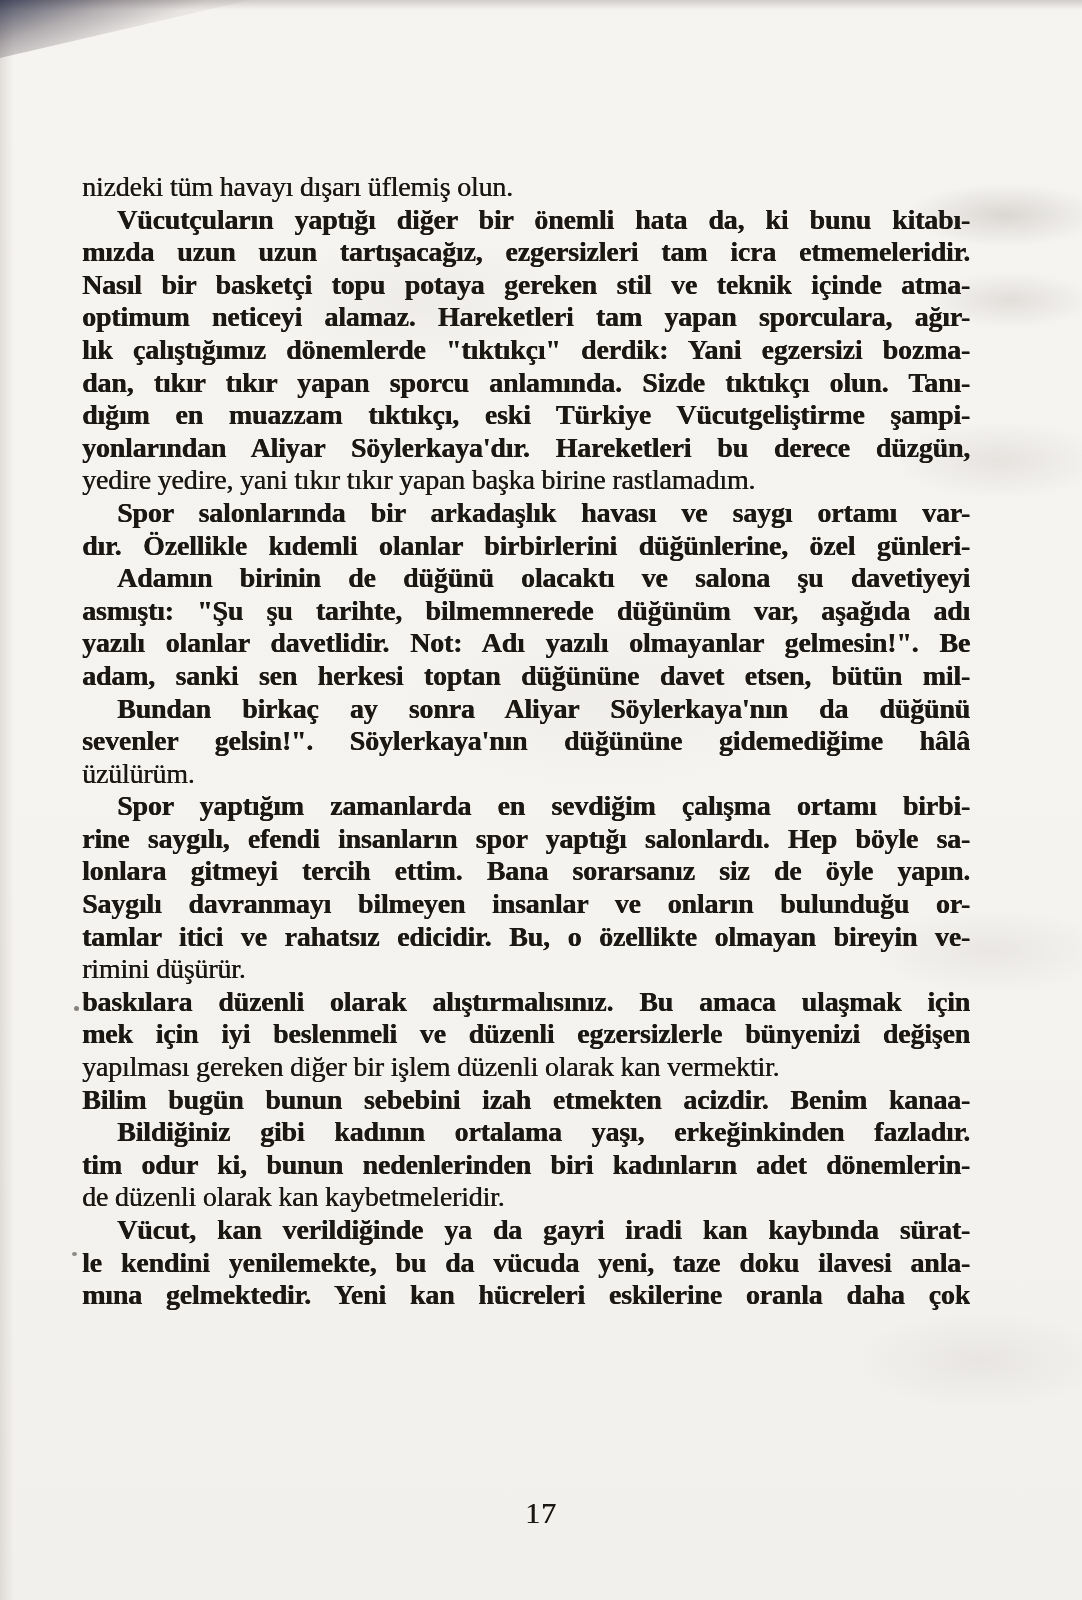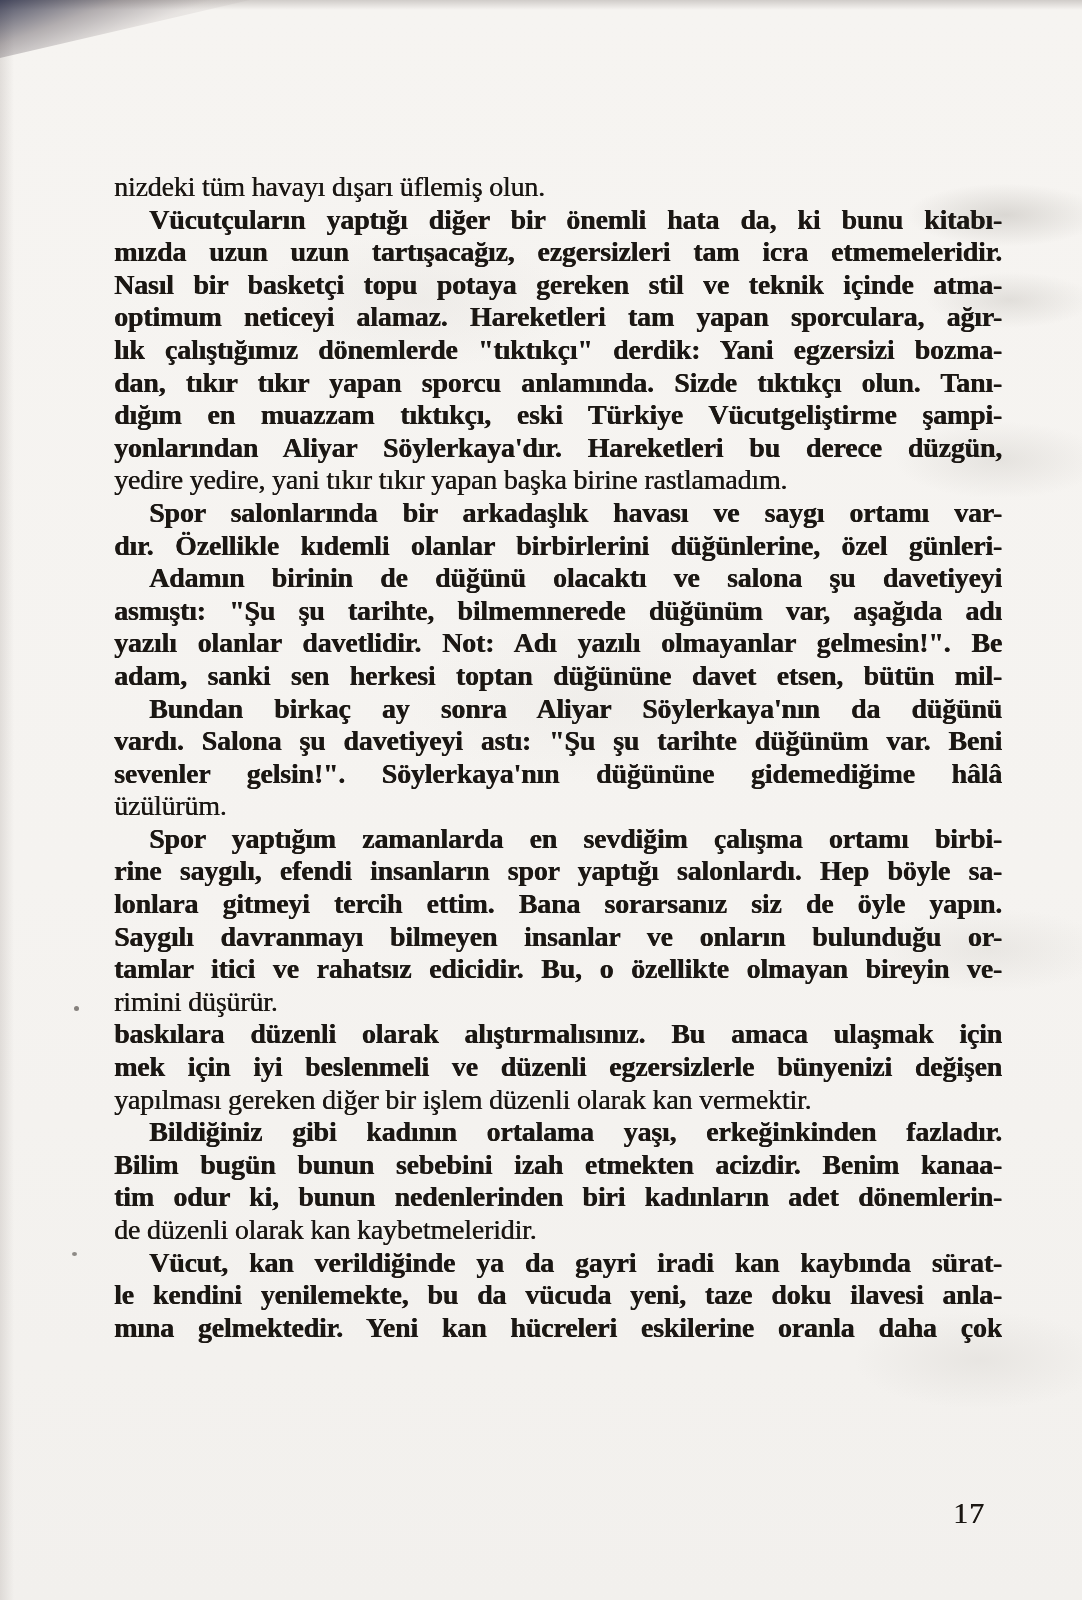--- a/index.html
+++ b/index.html
@@ -28,39 +28,39 @@
   }
   .corner-wedge {
     position: absolute;
     top: 0; left: 0;
     width: 250px; height: 58px;
     clip-path: polygon(0 0, 100% 0, 0 100%);
     background: linear-gradient(160deg, rgba(44,48,74,0.85) 0%, rgba(96,88,96,0.45) 30%, rgba(160,150,150,0.18) 52%, rgba(246,244,241,0) 70%);
   }
   .text-block {
     position: absolute;
-    left: 114px;
+    left: 82px;
     top: 171px;
     width: 888px;
     font-size: 28px;
     line-height: 32.6px;
     letter-spacing: -0.2px;
     text-shadow: 0.4px 0 0 currentColor;
     overflow: hidden;
   }
   .paragraph { margin: 0; }
   .line { text-align: justify; white-space: normal; }
   .line.just { text-align-last: justify; font-weight: bold; }
   .line.indent { text-indent: 35px; }
   .page-number {
     position: absolute;
     left: 97px;
     top: 1496px;
     width: 888px;
-    text-align: right;
+    text-align: center;
     font-size: 30px;
     letter-spacing: 1px;
     text-shadow: 0.4px 0 0 currentColor;
   }
   .ink-speck {
     position: absolute;
     border-radius: 50%;
     background: #4a443f;
   }
   .speck-1 { left: 74px; top: 1006px; width: 5px; height: 5px; opacity: 0.65; }
@@ -93,40 +93,39 @@
         <div class="line just">dır. Özellikle kıdemli olanlar birbirlerini düğünlerine, özel günleri-</div>
       </div>
       <div class="paragraph">
         <div class="line just indent">Adamın birinin de düğünü olacaktı ve salona şu davetiyeyi</div>
         <div class="line just">asmıştı: "Şu şu tarihte, bilmemnerede düğünüm var, aşağıda adı</div>
         <div class="line just">yazılı olanlar davetlidir. Not: Adı yazılı olmayanlar gelmesin!". Be</div>
         <div class="line just">adam, sanki sen herkesi toptan düğününe davet etsen, bütün mil-</div>
       </div>
       <div class="paragraph">
         <div class="line just indent">Bundan birkaç ay sonra Aliyar Söylerkaya'nın da düğünü</div>
-        <div class="line just">vardı. Salona şu davetiyeyi astı: "Şu şu tarihte düğünüm var. Beni</div>
         <div class="line just">sevenler gelsin!". Söylerkaya'nın düğününe gidemediğime hâlâ</div>
         <div class="line">üzülürüm.</div>
       </div>
       <div class="paragraph">
         <div class="line just indent">Spor yaptığım zamanlarda en sevdiğim çalışma ortamı birbi-</div>
         <div class="line just">rine saygılı, efendi insanların spor yaptığı salonlardı. Hep böyle sa-</div>
         <div class="line just">lonlara gitmeyi tercih ettim. Bana sorarsanız siz de öyle yapın.</div>
         <div class="line just">Saygılı davranmayı bilmeyen insanlar ve onların bulunduğu or-</div>
         <div class="line just">tamlar itici ve rahatsız edicidir. Bu, o özellikte olmayan bireyin ve-</div>
         <div class="line">rimini düşürür.</div>
       </div>
       <div class="paragraph">
         <div class="line just">baskılara düzenli olarak alıştırmalısınız. Bu amaca ulaşmak için</div>
         <div class="line just">mek için iyi beslenmeli ve düzenli egzersizlerle bünyenizi değişen</div>
         <div class="line">yapılması gereken diğer bir işlem düzenli olarak kan vermektir.</div>
       </div>
       <div class="paragraph">
+        <div class="line just">Bilim bugün bunun sebebini izah etmekten acizdir. Benim kanaa-</div>
         <div class="line just indent">Bildiğiniz gibi kadının ortalama yaşı, erkeğinkinden fazladır.</div>
-        <div class="line just">Bilim bugün bunun sebebini izah etmekten acizdir. Benim kanaa-</div>
         <div class="line just">tim odur ki, bunun nedenlerinden biri kadınların adet dönemlerin-</div>
         <div class="line">de düzenli olarak kan kaybetmeleridir.</div>
       </div>
       <div class="paragraph">
         <div class="line just indent">Vücut, kan verildiğinde ya da gayri iradi kan kaybında sürat-</div>
         <div class="line just">le kendini yenilemekte, bu da vücuda yeni, taze doku ilavesi anla-</div>
         <div class="line just">mına gelmektedir. Yeni kan hücreleri eskilerine oranla daha çok</div>
       </div>
     </div>
   <div class="page-number">17</div>

